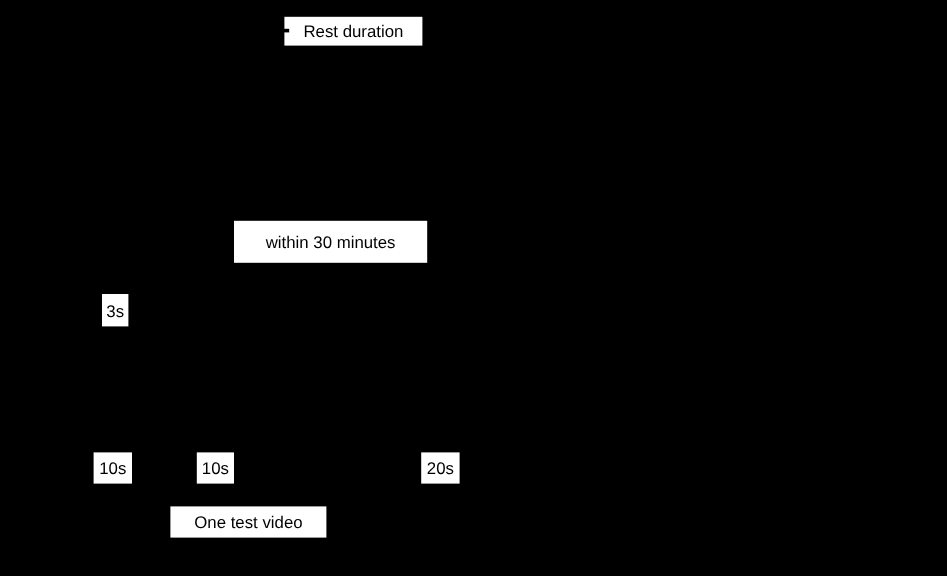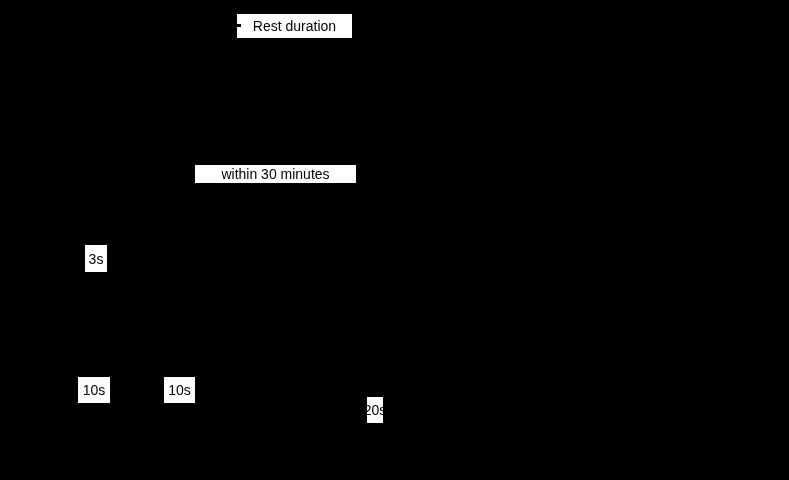--- a/index.html
+++ b/index.html
@@ -40,24 +40,25 @@
 </style>
 </head>
 <body>
 
 <div class="canvas">
 
   <div class="label" style="left:237px; top:14px; width:115px; height:24px;">Rest duration</div>
 
   <div class="line-fragment" style="left:233px; top:24px; width:8px; height:3px;"></div>
 
-  <div class="label" style="left:195px; top:165px; width:161px; height:18px;text-align:right;">within 30 minutes</div>
+  <div class="label" style="left:195px; top:184px; width:161px; height:35px;text-align:right;">within 30 minutes</div>
 
   <div class="label" style="left:85px; top:245px; width:22px; height:27px;text-align:center;">3s</div>
 
   <div class="label" style="left:78px; top:377px; width:32px; height:26px;">10s</div>
 
   <div class="label" style="left:164px; top:377px; width:31px; height:26px;">10s</div>
 
-  <div class="label" style="left:367px; top:377px; width:16px; height:26px;margin-top:20px;">20s</div>
+  <div class="label" style="left:351px; top:377px; width:32px; height:26px;">20s</div>
 
+  <div class="label" style="left:142px; top:422px; width:130px; height:26px;">One test video</div>
 
 </div>
 
 </body></html>

